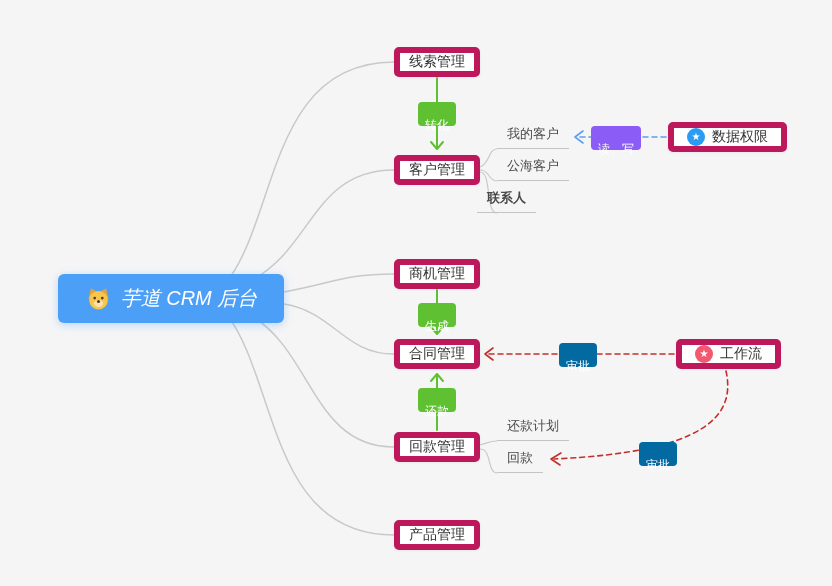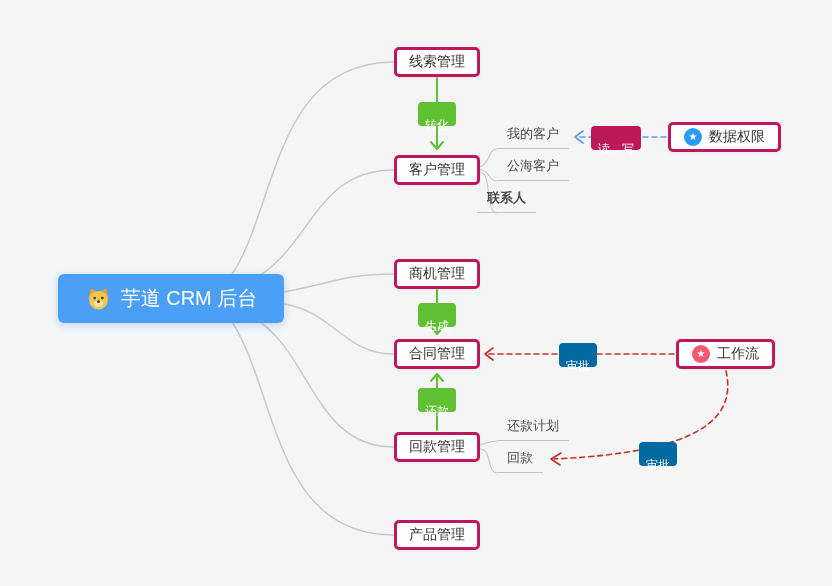--- a/index.html
+++ b/index.html
@@ -17,21 +17,21 @@
   }
   #connector-layer {
     position: absolute;
     left: 0; top: 0;
     z-index: 1;
   }
   .node {
     position: absolute;
     z-index: 3;
     background: #ffffff;
-    border: 3px solid #be185d;
+    border: 6px solid #be185d;
     border-radius: 5px;
     height: 30px;
     display: flex;
     align-items: center;
     justify-content: center;
     font-size: 14px;
     color: #333333;
     box-shadow: 0 1px 3px rgba(0,0,0,0.05);
     white-space: nowrap;
     cursor: default;
@@ -46,20 +46,21 @@
     background: #4c9ff7;
     border-radius: 6px;
     color: #ffffff;
     font-size: 20px;
     display: flex;
     align-items: center;
     justify-content: center;
     gap: 9px;
     box-shadow: 0 2px 8px rgba(77,159,247,0.35);
     white-space: nowrap;
+    font-style: italic;
   }
   .root-node .root-icon { display: flex; align-items: center; }
   .leaf {
     position: absolute;
     z-index: 2;
     font-size: 13px;
     line-height: 15px;
     color: #4a4a4a;
     padding: 0 10px 7px 10px;
     border-bottom: 1px solid #c4c4c4;
@@ -71,21 +72,21 @@
     height: 22px;
     line-height: 22px;
     padding: 12px 7px;
     border-radius: 4px;
     color: #ffffff;
     font-size: 12px;
     text-align: center;
     white-space: nowrap;
   }
   .badge-green { background: #5fc131; }
-  .badge-blue  { background: #be185d; }
+  .badge-blue  { background: #8b5cf6; }
   .badge-red   { background: #0369a1; }
   .icon-circle {
     width: 18px; height: 18px;
     border-radius: 50%;
     color: #ffffff;
     display: flex;
     align-items: center;
     justify-content: center;
     font-size: 10px;
     line-height: 1;

